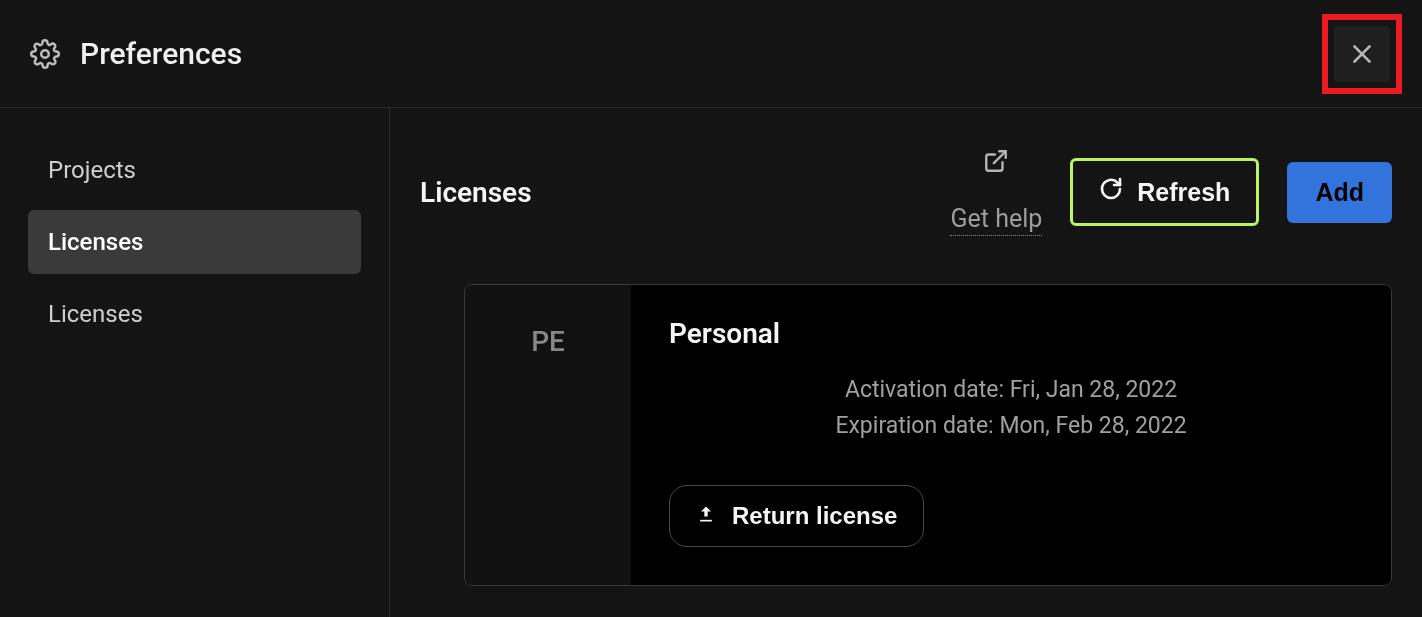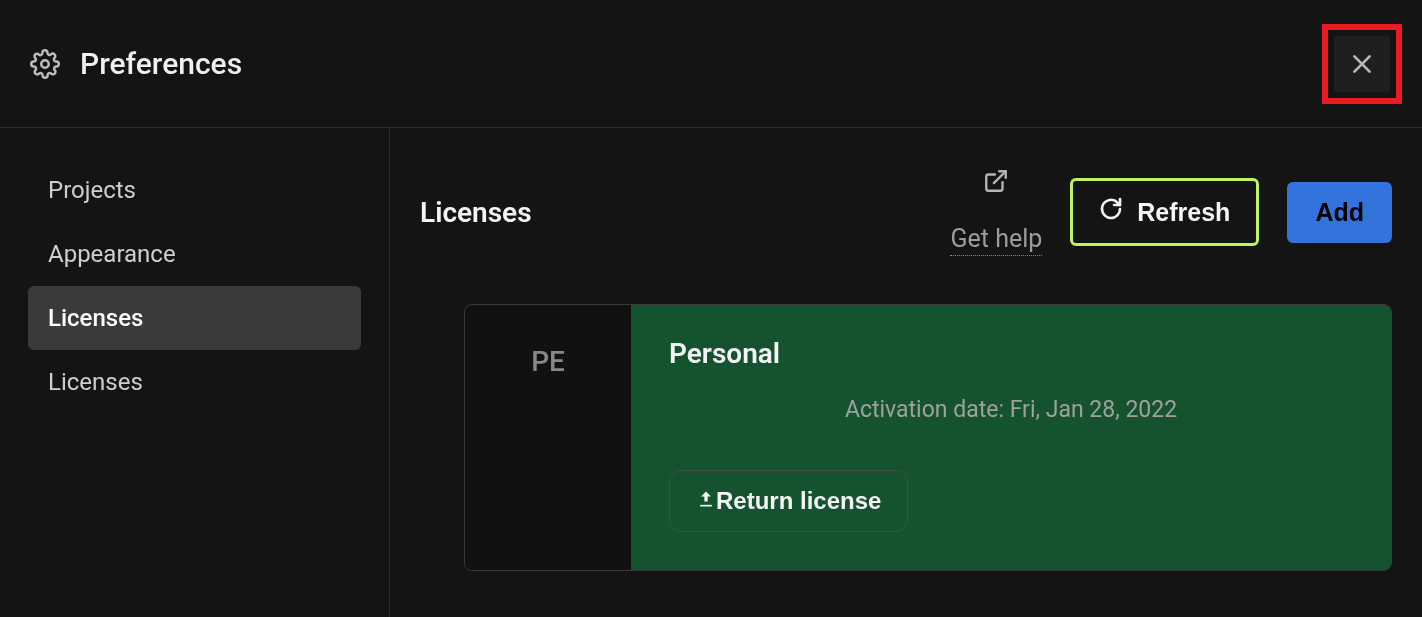--- a/index.html
+++ b/index.html
@@ -12,21 +12,21 @@
       height: 617px;
       background: #141414;
       font-family: -apple-system, BlinkMacSystemFont, "Segoe UI", Roboto, Helvetica, Arial, sans-serif;
       color: #e8e8e8;
       overflow: hidden;
     }
     .header {
       display: flex;
       align-items: center;
       justify-content: space-between;
-      height: 128px;
+      height: 108px;
       padding: 0 20px 0 30px;
       border-bottom: 1px solid #2a2a2a;
     }
     .header-left {
       display: flex;
       align-items: center;
       gap: 20px;
     }
     .gear-icon svg {
       display: block;
@@ -58,20 +58,21 @@
     .body {
       display: flex;
       height: calc(100% - 108px);
     }
     .sidebar {
       width: 390px;
       border-right: 1px solid #2a2a2a;
       padding: 30px 28px;
       display: flex;
       flex-direction: column;
+      gap: 8px;
     }
     .sidebar-item {
       padding: 18px 20px;
       border-radius: 6px;
       font-size: 24px;
       color: #cfcfcf;
       cursor: pointer;
     }
     .sidebar-item.active {
       background: #3a3a3a;
@@ -147,42 +148,43 @@
       display: flex;
       align-items: flex-start;
       justify-content: center;
       padding-top: 40px;
       font-size: 28px;
       font-weight: 500;
       color: #888;
     }
     .license-details {
       flex: 1;
-      background: #14532d;
+      background: #000000;
       padding: 32px 38px 38px 38px;
     }
     .license-name {
       font-size: 28px;
       font-weight: 600;
       color: #f5f5f5;
       margin-bottom: 22px;
     }
     .license-info {
       font-size: 23px;
       color: #a0a0a0;
       line-height: 1.55;
       margin-bottom: 42px;
       text-align: center;
     }
     .return-license-button {
       display: inline-flex;
       align-items: center;
+      gap: 16px;
       background: transparent;
       border: 1px solid #4a4a4a;
-      border-radius: 12px;
+      border-radius: 18px;
       padding: 16px 26px;
       cursor: pointer;
       font-size: 24px;
       font-weight: 600;
       color: #f5f5f5;
       justify-content: flex-end;
     }
   </style>
 </head>
 <body>
@@ -206,23 +208,20 @@
         </svg>
       </span>
     </button>
   </div>
 </div>
 
 <div class="body">
   <nav class="sidebar">
     <div class="sidebar-item">
       <span>Projects</span>
-    </div>
-    <div class="sidebar-item">
-      <span>Appearance</span>
     </div>
     <div class="sidebar-item active">
       <span>Licenses</span>
     </div>
     <div class="sidebar-item">
       <span>Licenses</span>
     </div>
   </nav>
 
   <main class="main">
@@ -257,20 +256,24 @@
 
     <div class="license-card">
       <div class="license-badge">PE</div>
       <div class="license-details">
         <div class="license-name">Personal</div>
         <div class="license-info">
           <div>
             <span>Activation date:</span>
             <span>Fri, Jan 28, 2022</span>
           </div>
+          <div>
+            <span>Expiration date:</span>
+            <span>Mon, Feb 28, 2022</span>
+          </div>
         </div>
         <button class="return-license-button">
           <span>
             <svg width="20" height="20" viewBox="0 0 24 24" fill="#f5f5f5">
               <path d="M12 3l6 6h-4v6h-4V9H6l6-6z"></path>
               <rect x="5" y="19" width="14" height="2"></rect>
             </svg>
           </span>
           <span>Return license</span>
         </button>

